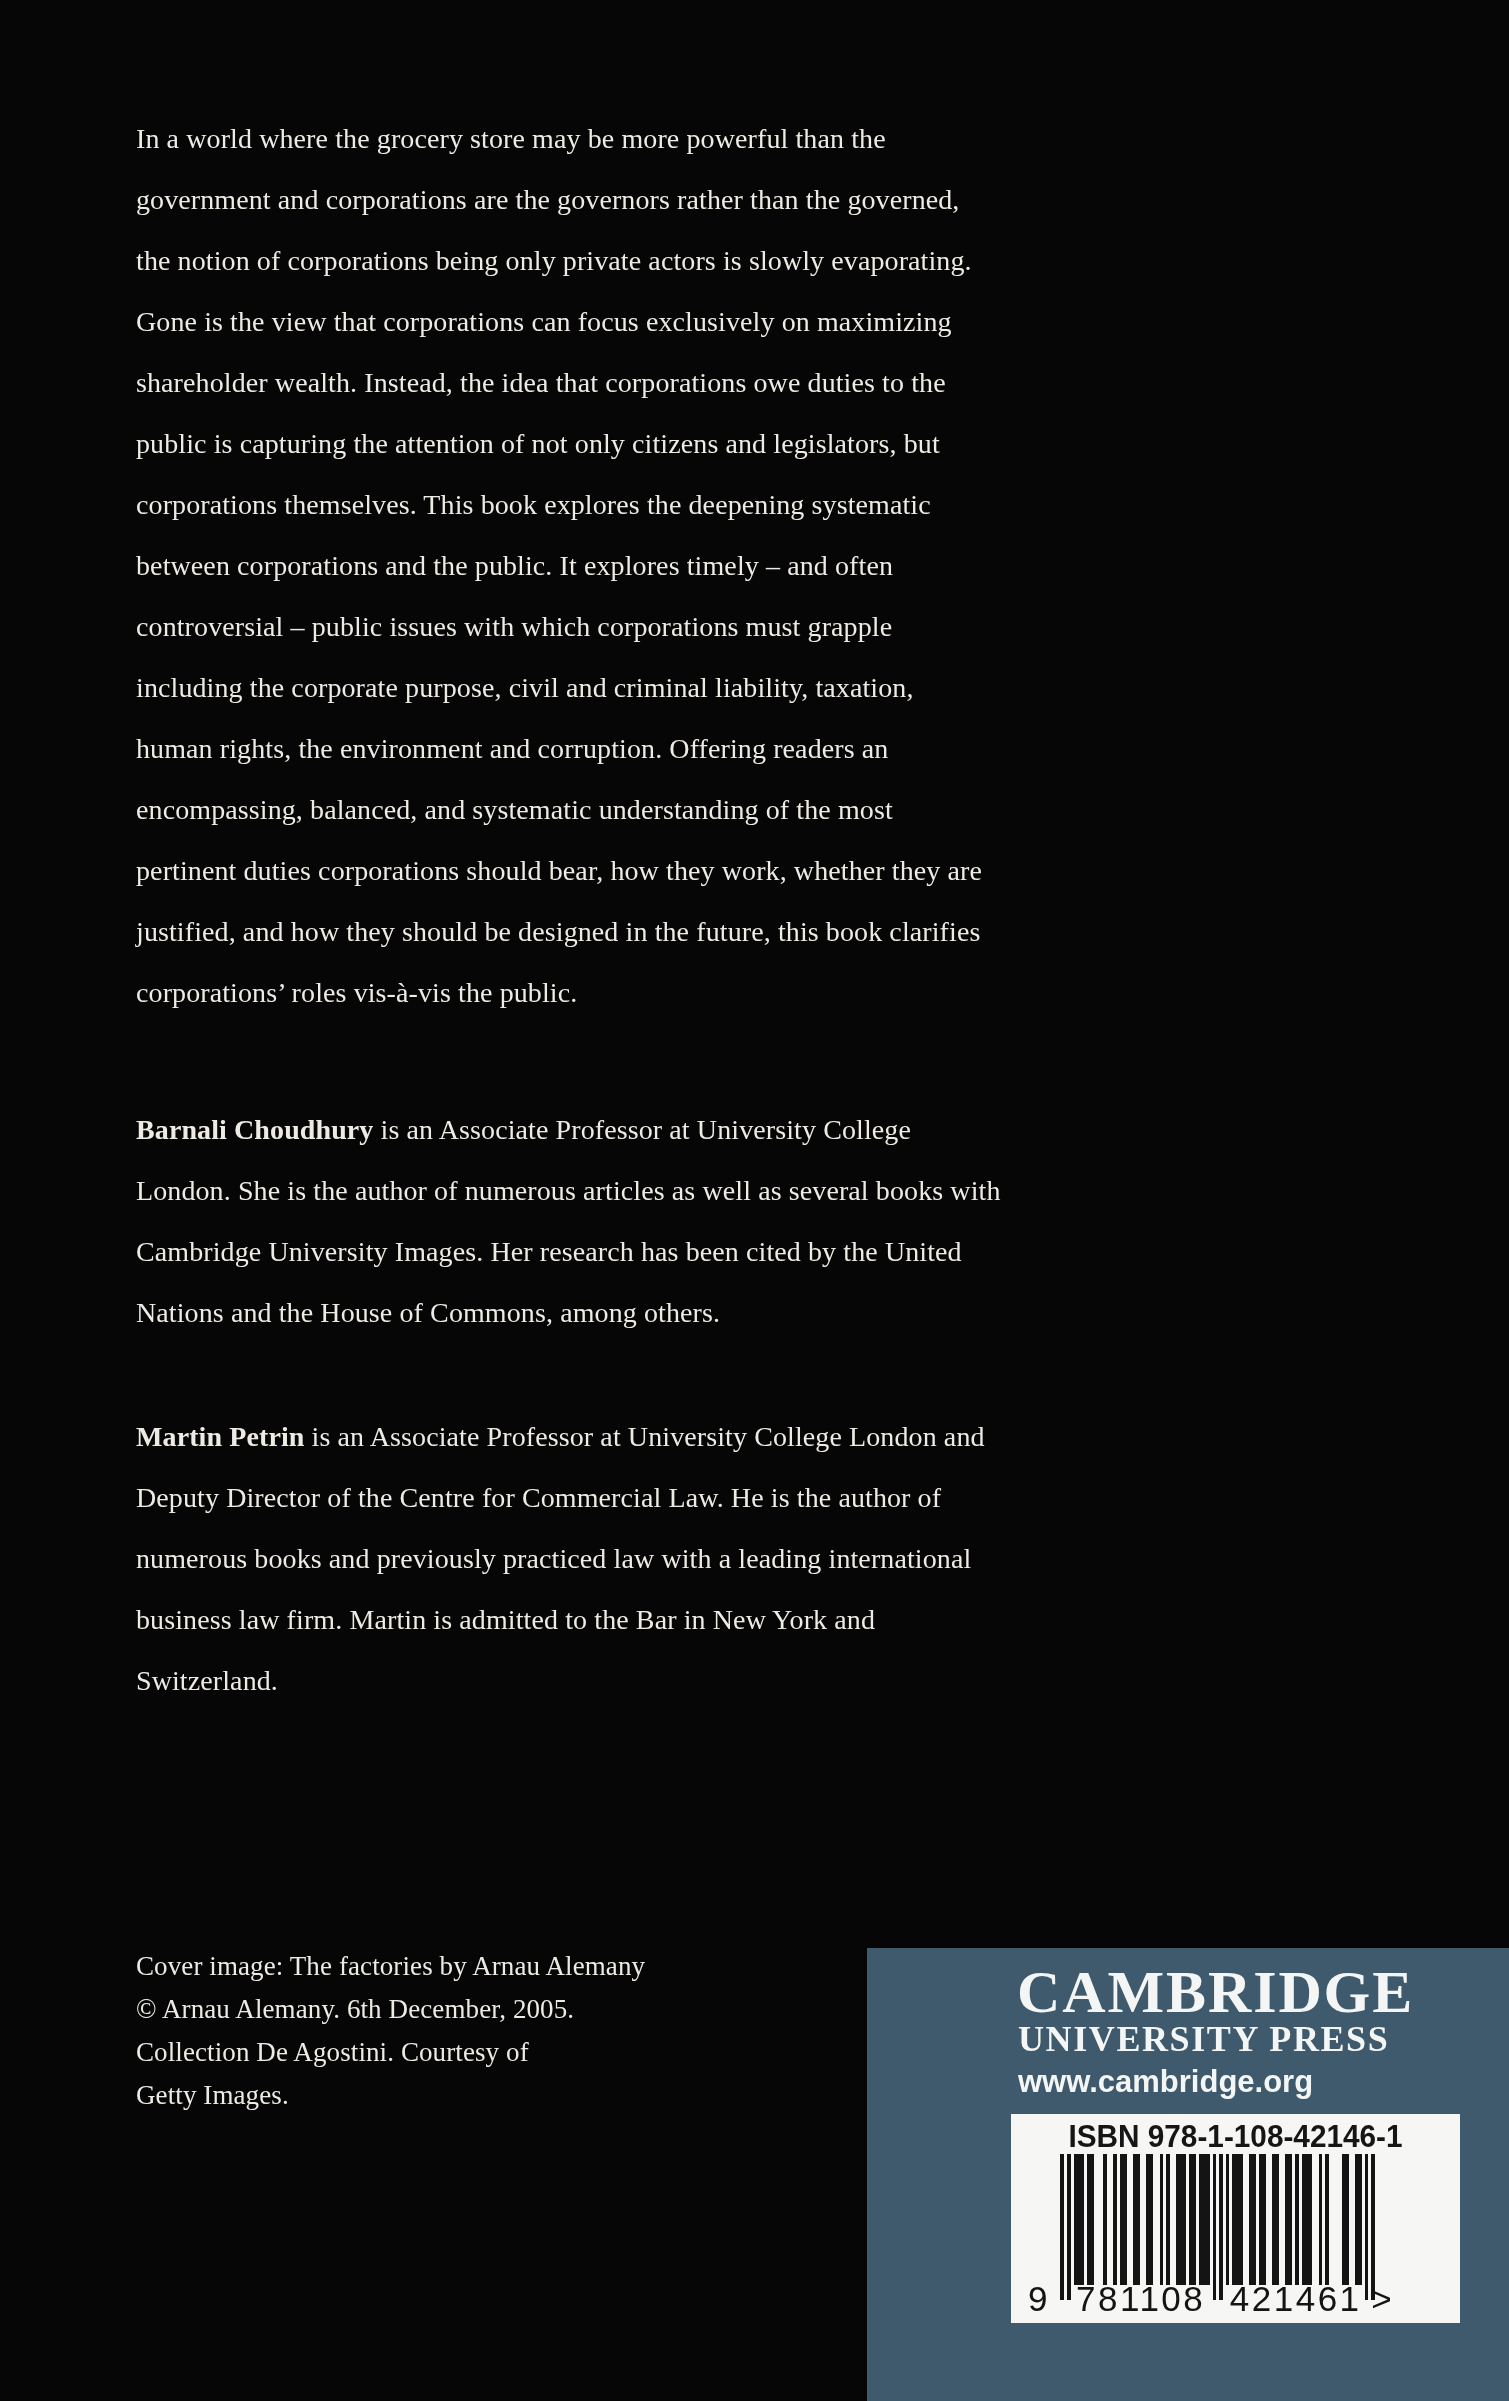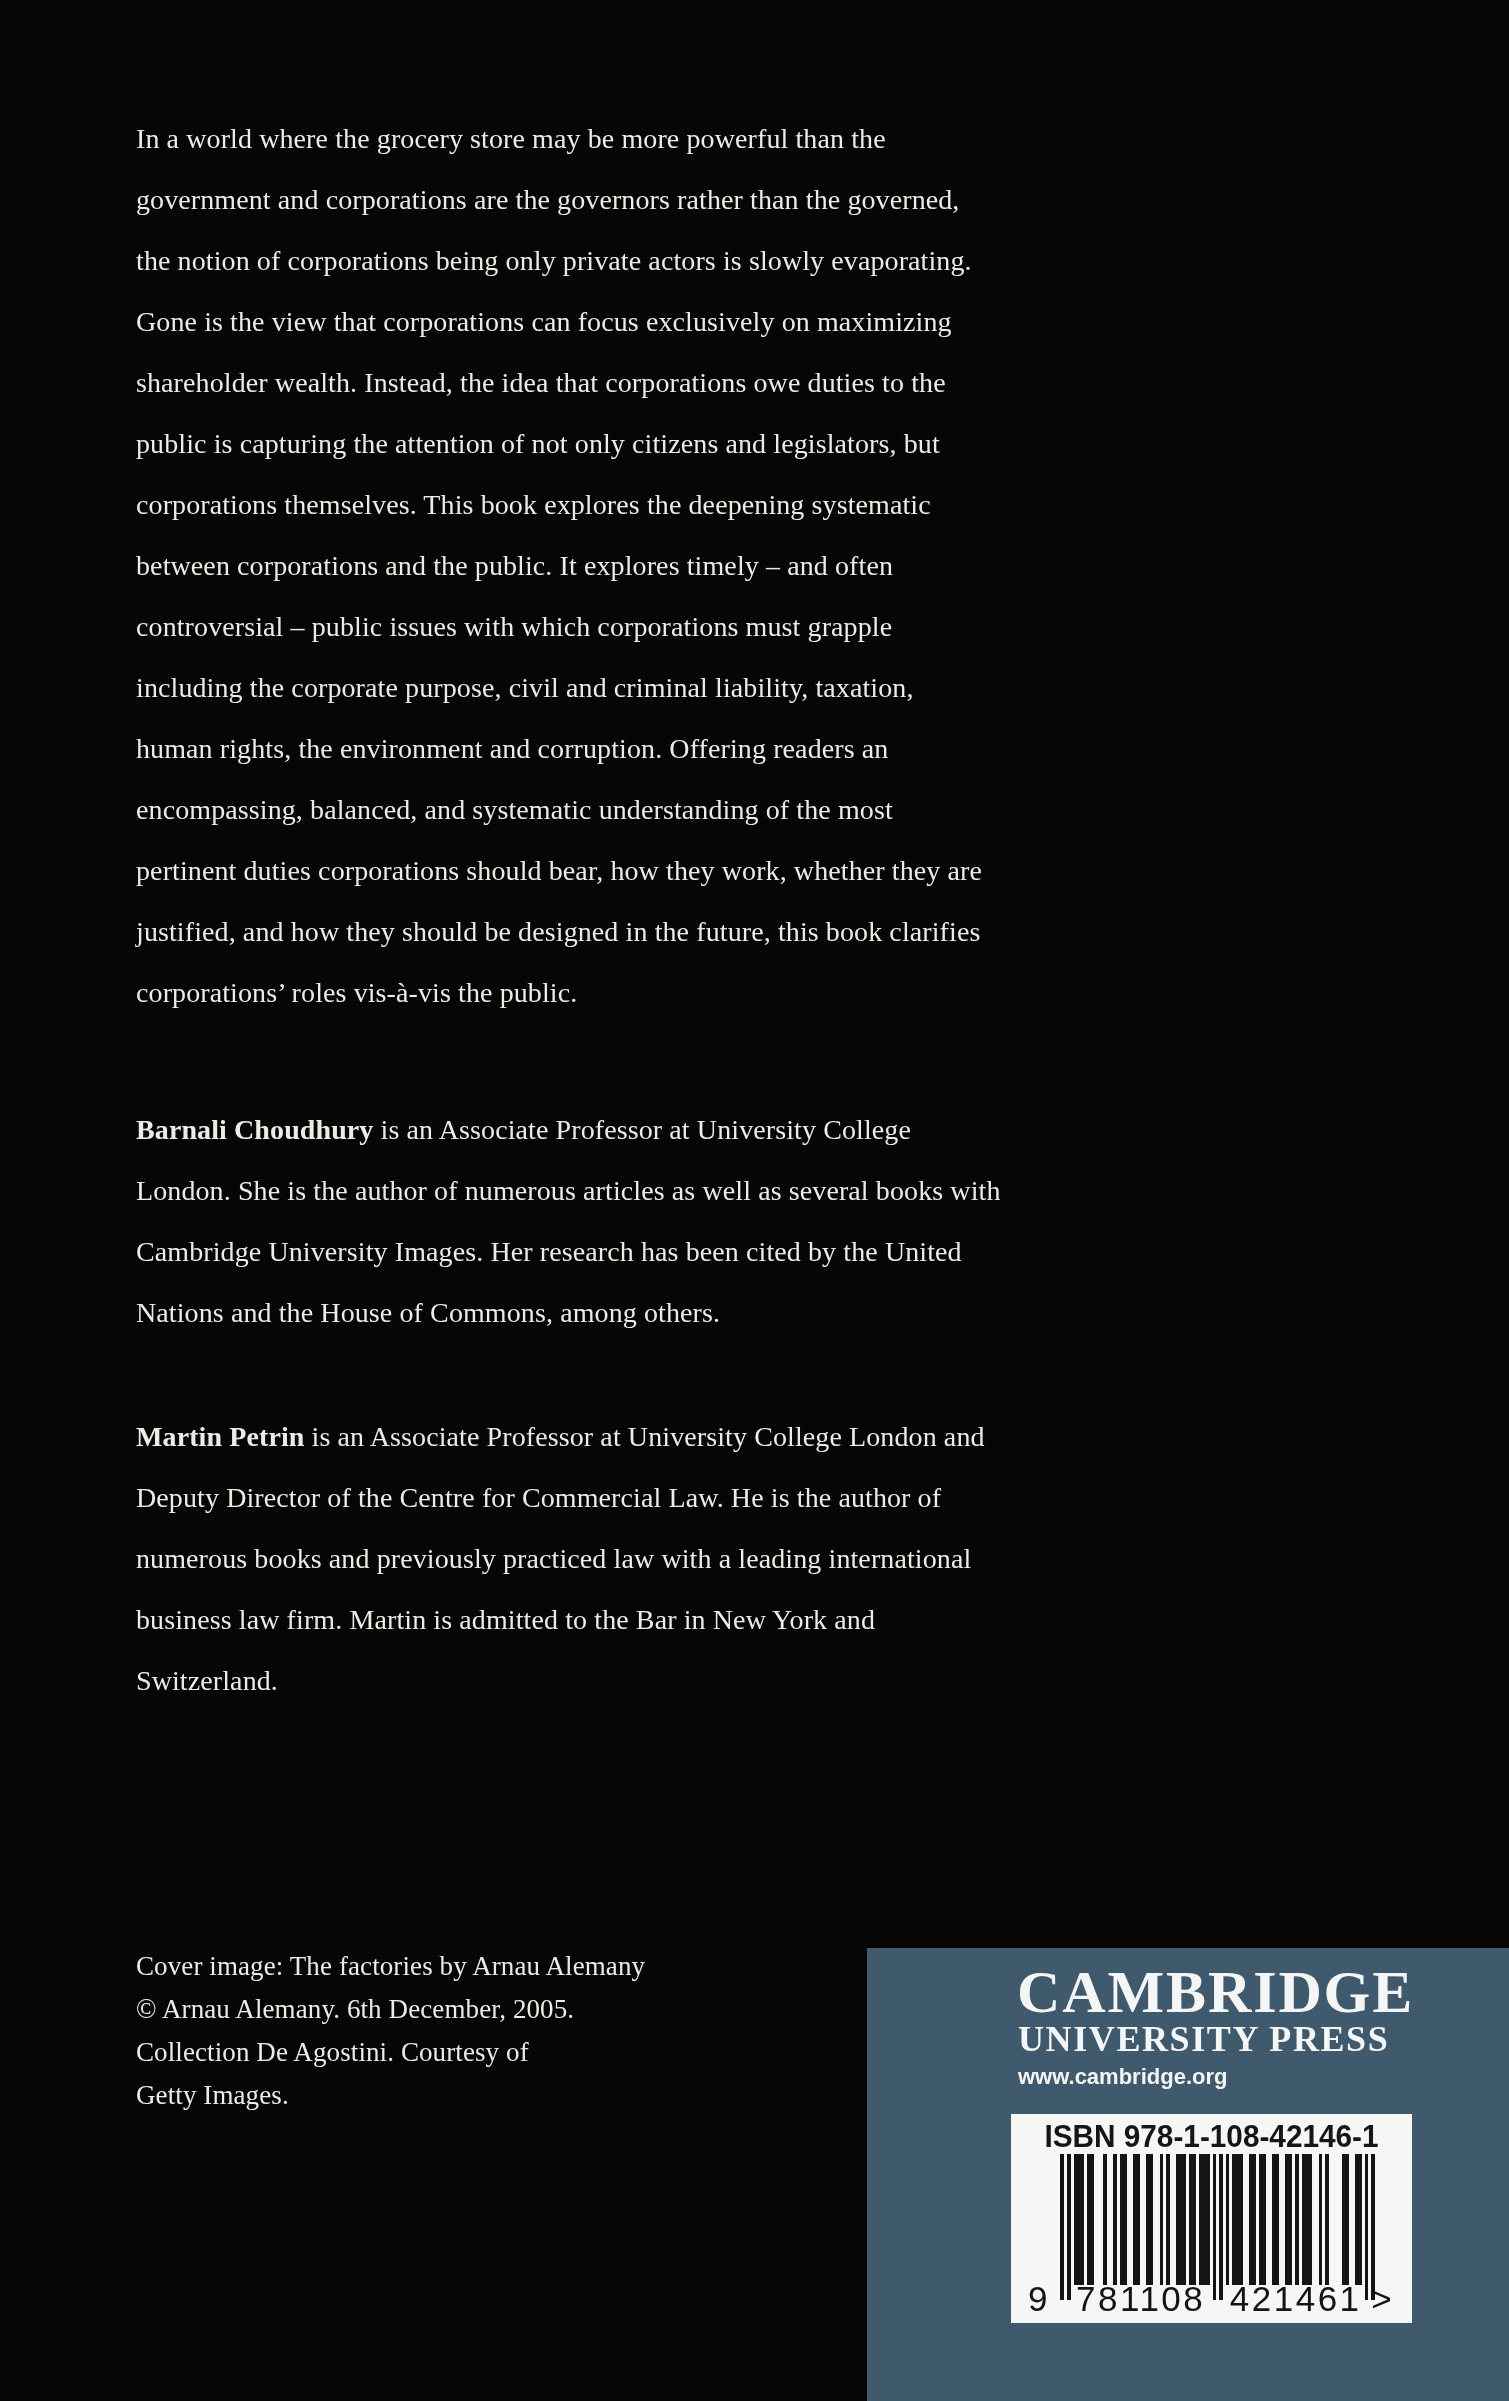--- a/index.html
+++ b/index.html
@@ -45,21 +45,21 @@
   .cup-sub{
     position:absolute;left:151px;top:70px;
     font-size:36px;font-weight:700;
     letter-spacing:1.6px;
     color:#f4f6f5;
     white-space:nowrap;
   }
   .cup-url{
     position:absolute;left:151px;top:116px;
     font-family:"Liberation Sans","DejaVu Sans",sans-serif;
-    font-size:22px;font-weight:700;
+    font-size:31px;font-weight:700;
     color:#f4f6f5;
     white-space:nowrap;
   }
   
   .isbn-box{
     position:absolute;left:144px;top:166px;
     width:401px;height:209px;
     background:#f6f6f4;
   }
   .isbn-label{
@@ -128,21 +128,21 @@
       <div class="line">© Arnau Alemany. 6th December, 2005.</div>
       <div class="line">Collection De Agostini. Courtesy of</div>
       <div class="line">Getty Images.</div>
     </section>
 
   <section class="publisher-panel" style="background-color: rgb(63, 90, 108); margin-left: 34px;">
     <div class="cup-name">CAMBRIDGE</div>
     <div class="cup-sub">UNIVERSITY PRESS</div>
     <div class="cup-url">www.cambridge.org</div>
 
-    <div class="isbn-box" style="background-color: rgb(246, 246, 244);">
+    <div class="isbn-box" style="background-color: rgb(246, 246, 244); padding-left: 48px;">
       <div class="isbn-label">ISBN 978-1-108-42146-1</div>
       <svg class="barcode-svg" width="374" height="146" viewBox="0 0 595 232" shape-rendering="crispEdges">
           <rect x="58.00" y="0" width="5.66" height="232" fill="#141414"></rect>
           <rect x="68.53" y="0" width="5.66" height="232" fill="#141414"></rect>
           <rect x="79.05" y="0" width="5.66" height="208" fill="#141414"></rect>
           <rect x="84.32" y="0" width="5.66" height="208" fill="#141414"></rect>
           <rect x="89.58" y="0" width="5.66" height="208" fill="#141414"></rect>
           <rect x="100.11" y="0" width="5.66" height="208" fill="#141414"></rect>
           <rect x="105.37" y="0" width="5.66" height="208" fill="#141414"></rect>
           <rect x="126.42" y="0" width="5.66" height="208" fill="#141414"></rect>

